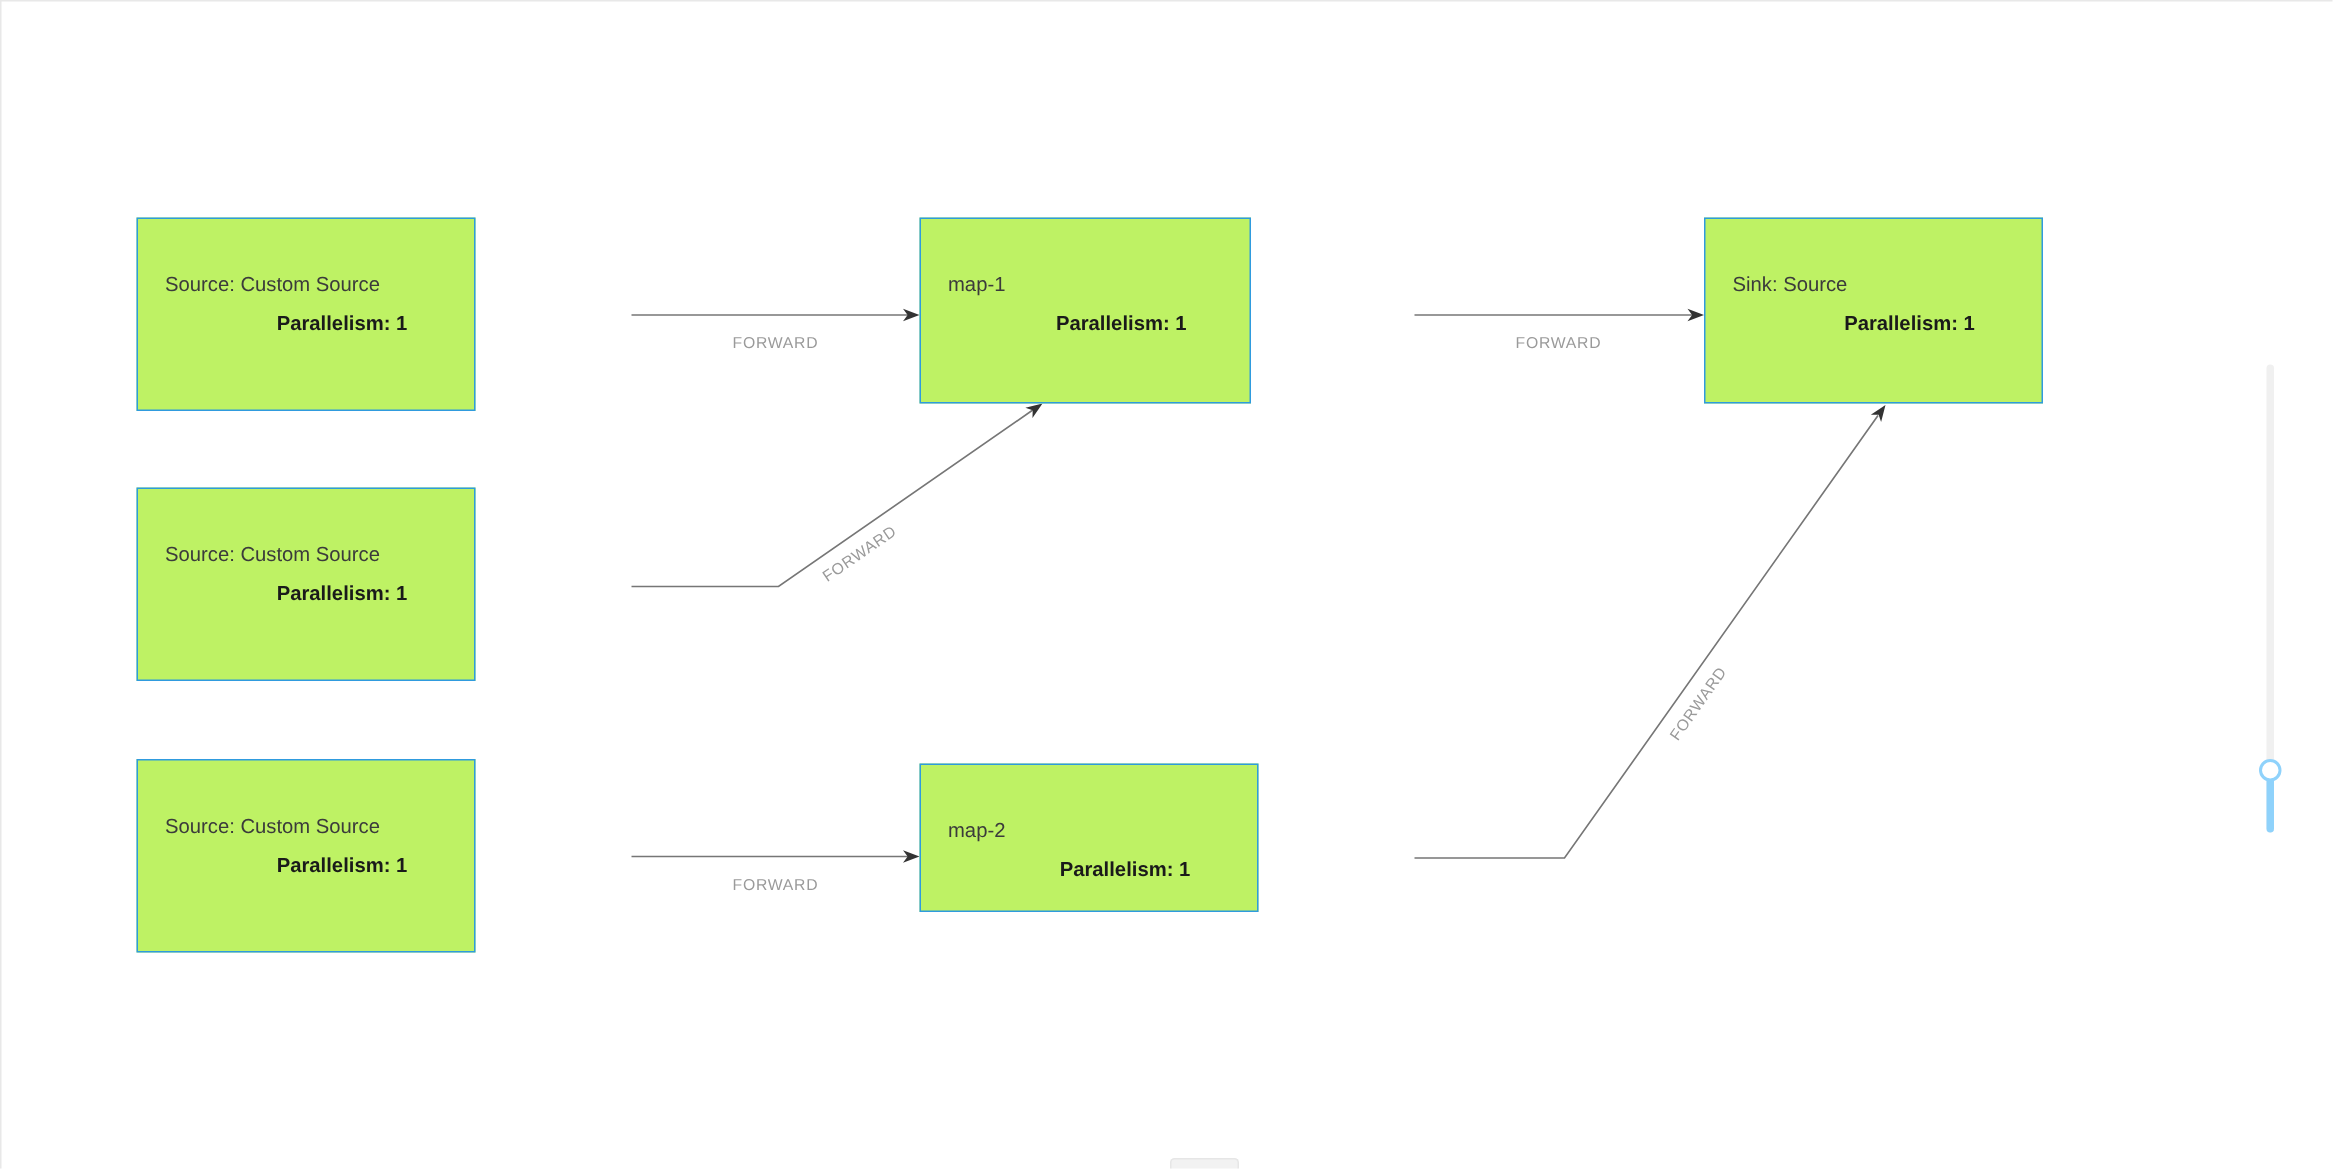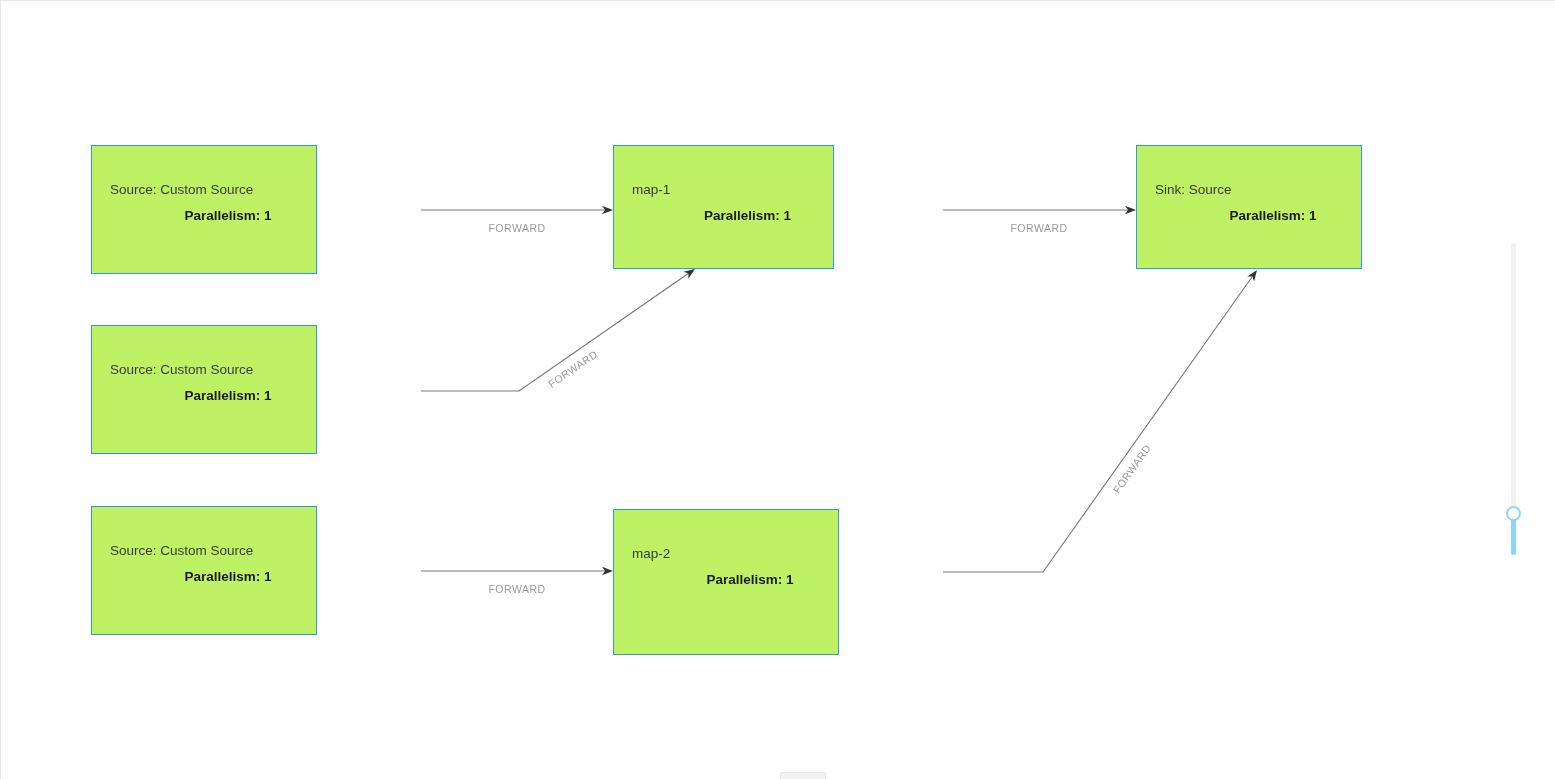--- a/index.html
+++ b/index.html
@@ -172,21 +172,21 @@
         <div class="node-parallelism">Parallelism: 1</div>
       </div>
       <div class="node" style="left: 90px; top: 505px; width: 226px; height: 129px;">
         <div class="node-title">Source: Custom Source</div>
         <div class="node-parallelism">Parallelism: 1</div>
       </div>
       <div class="node" style="left: 612px; top: 144px; width: 221px; height: 124px;">
         <div class="node-title">map-1</div>
         <div class="node-parallelism">Parallelism: 1</div>
       </div>
-      <div class="node" style="left: 612px; top: 508px; width: 226px; height: 146px;">
+      <div class="node" style="left: 612px; top: 508px; width: 226px; height: 99px;">
         <div class="node-title">map-2</div>
         <div class="node-parallelism">Parallelism: 1</div>
       </div>
       <div class="node" style="left: 1135px; top: 144px; width: 226px; height: 124px;">
         <div class="node-title">Sink: Source</div>
         <div class="node-parallelism">Parallelism: 1</div>
       </div>
     </div>
 
   <div id="zoom-slider">

